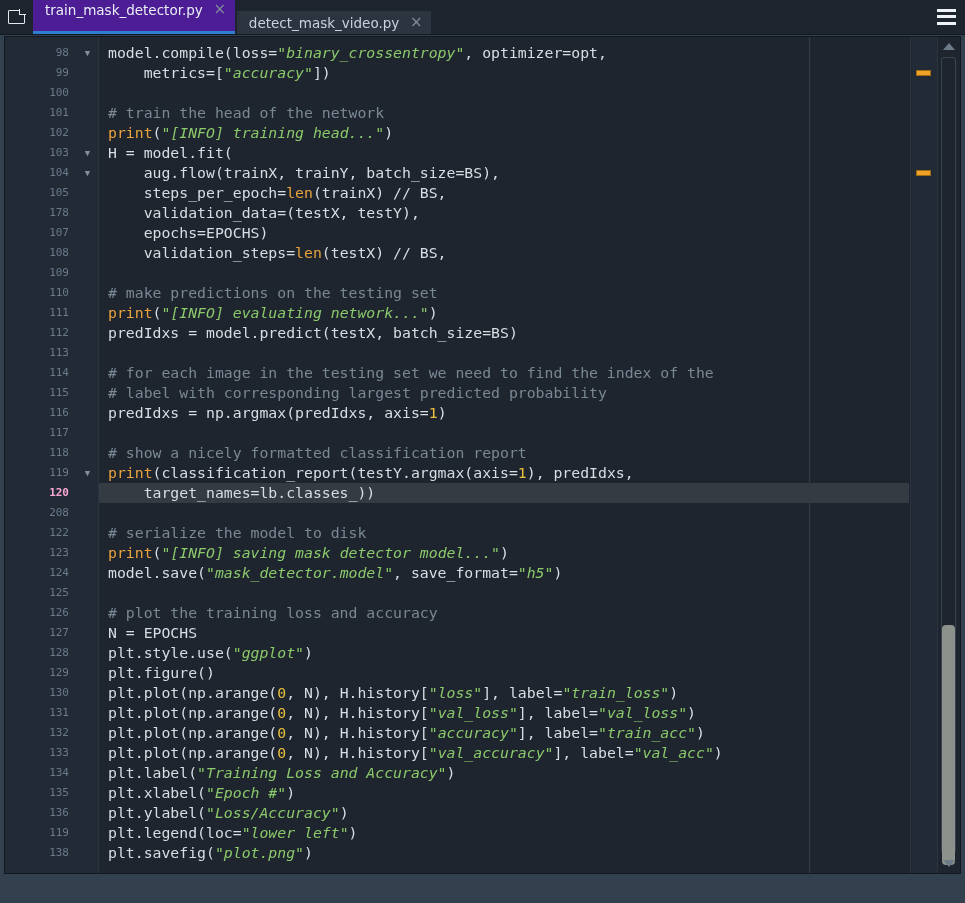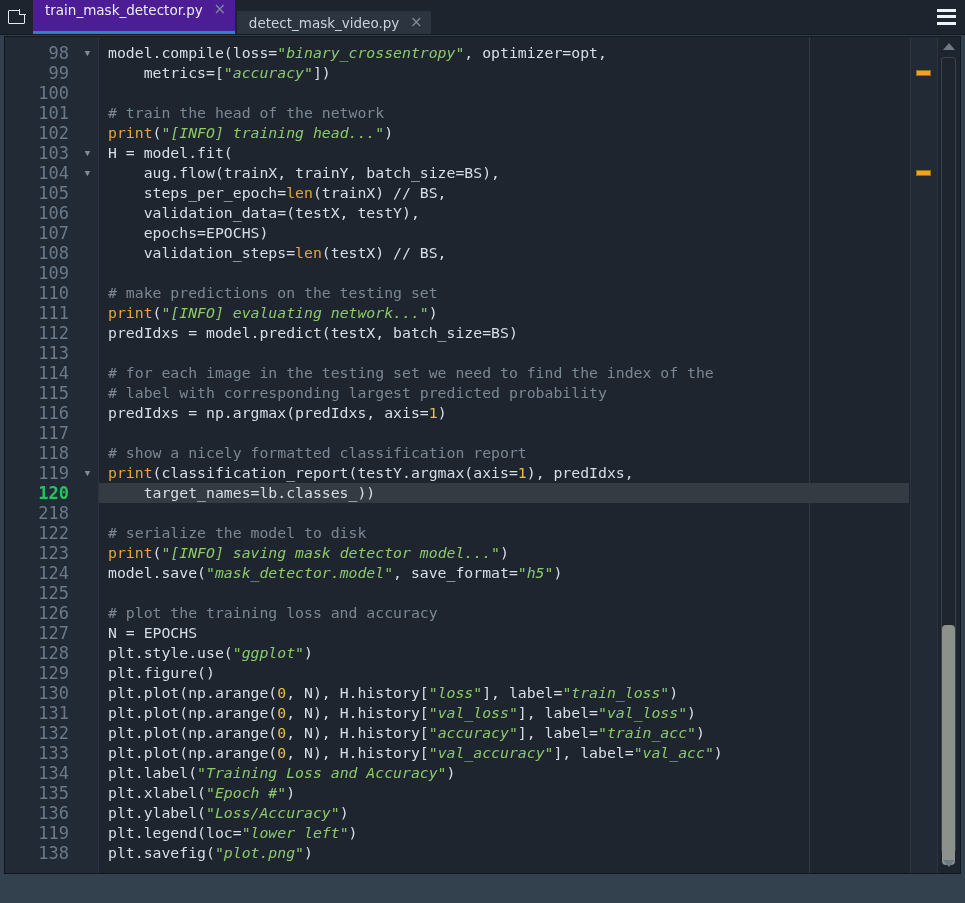--- a/index.html
+++ b/index.html
@@ -128,29 +128,29 @@
   #gutter {
     flex: 0 0 72px;
     background: #222a35;
     position: relative;
     padding-top: 6px;
     box-sizing: border-box;
   }
   .gutter-num {
     height: 20px;
     line-height: 20px;
-    font-size: 17px;
+    font-size: 11px;
     color: #6a7a8a;
     text-align: right;
     padding-right: 8px;
     font-family: "DejaVu Sans Mono", monospace;
     box-sizing: border-box;
   }
   .gutter-num.current {
-    color: #22c55e;
+    color: #f9a8d4;
     font-weight: bold;
   }
 
   
   #fold-col {
     flex: 0 0 22px;
     background: #222a35;
     position: relative;
     padding-top: 6px;
     box-sizing: border-box;
@@ -299,36 +299,36 @@
 
       <div id="gutter">
           <div class="gutter-num">98</div>
           <div class="gutter-num">99</div>
           <div class="gutter-num">100</div>
           <div class="gutter-num">101</div>
           <div class="gutter-num">102</div>
           <div class="gutter-num">103</div>
           <div class="gutter-num">104</div>
           <div class="gutter-num">105</div>
-          <div class="gutter-num">106</div>
+          <div class="gutter-num">178</div>
           <div class="gutter-num">107</div>
           <div class="gutter-num">108</div>
           <div class="gutter-num">109</div>
           <div class="gutter-num">110</div>
           <div class="gutter-num">111</div>
           <div class="gutter-num">112</div>
           <div class="gutter-num">113</div>
           <div class="gutter-num">114</div>
           <div class="gutter-num">115</div>
           <div class="gutter-num">116</div>
           <div class="gutter-num">117</div>
           <div class="gutter-num">118</div>
           <div class="gutter-num">119</div>
           <div class="gutter-num current">120</div>
-          <div class="gutter-num">218</div>
+          <div class="gutter-num">208</div>
           <div class="gutter-num">122</div>
           <div class="gutter-num">123</div>
           <div class="gutter-num">124</div>
           <div class="gutter-num">125</div>
           <div class="gutter-num">126</div>
           <div class="gutter-num">127</div>
           <div class="gutter-num">128</div>
           <div class="gutter-num">129</div>
           <div class="gutter-num">130</div>
           <div class="gutter-num">131</div>

